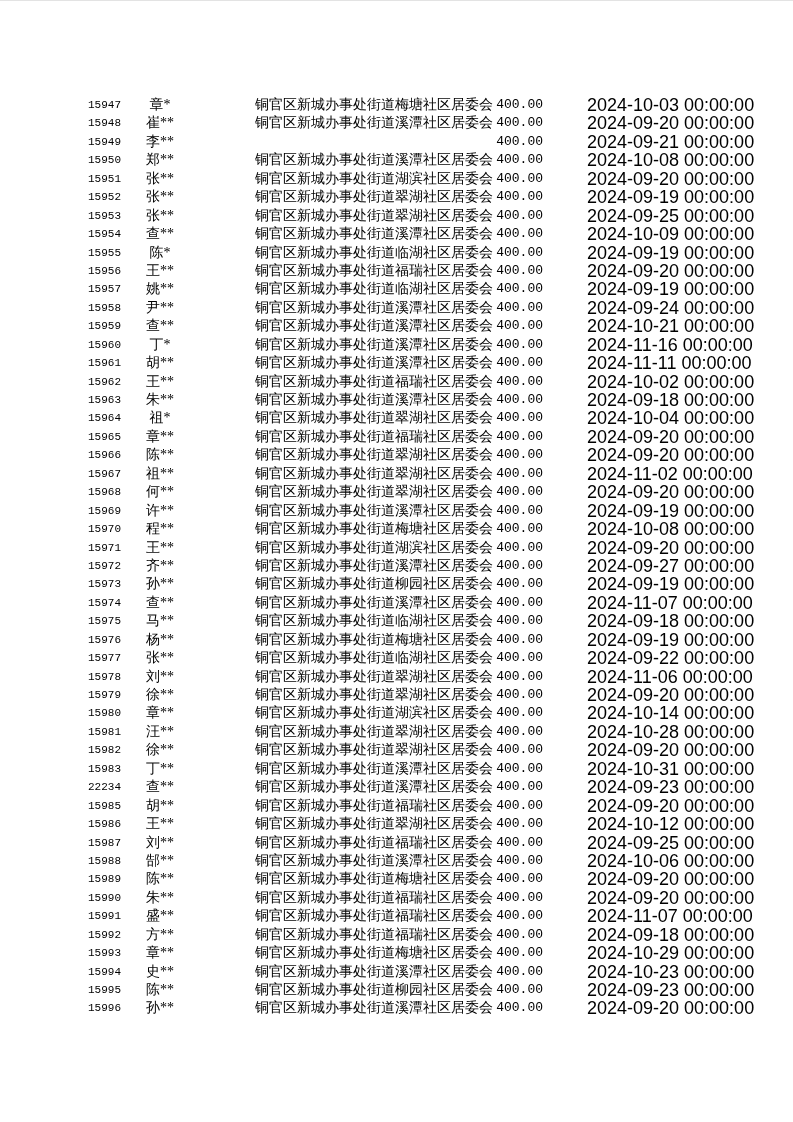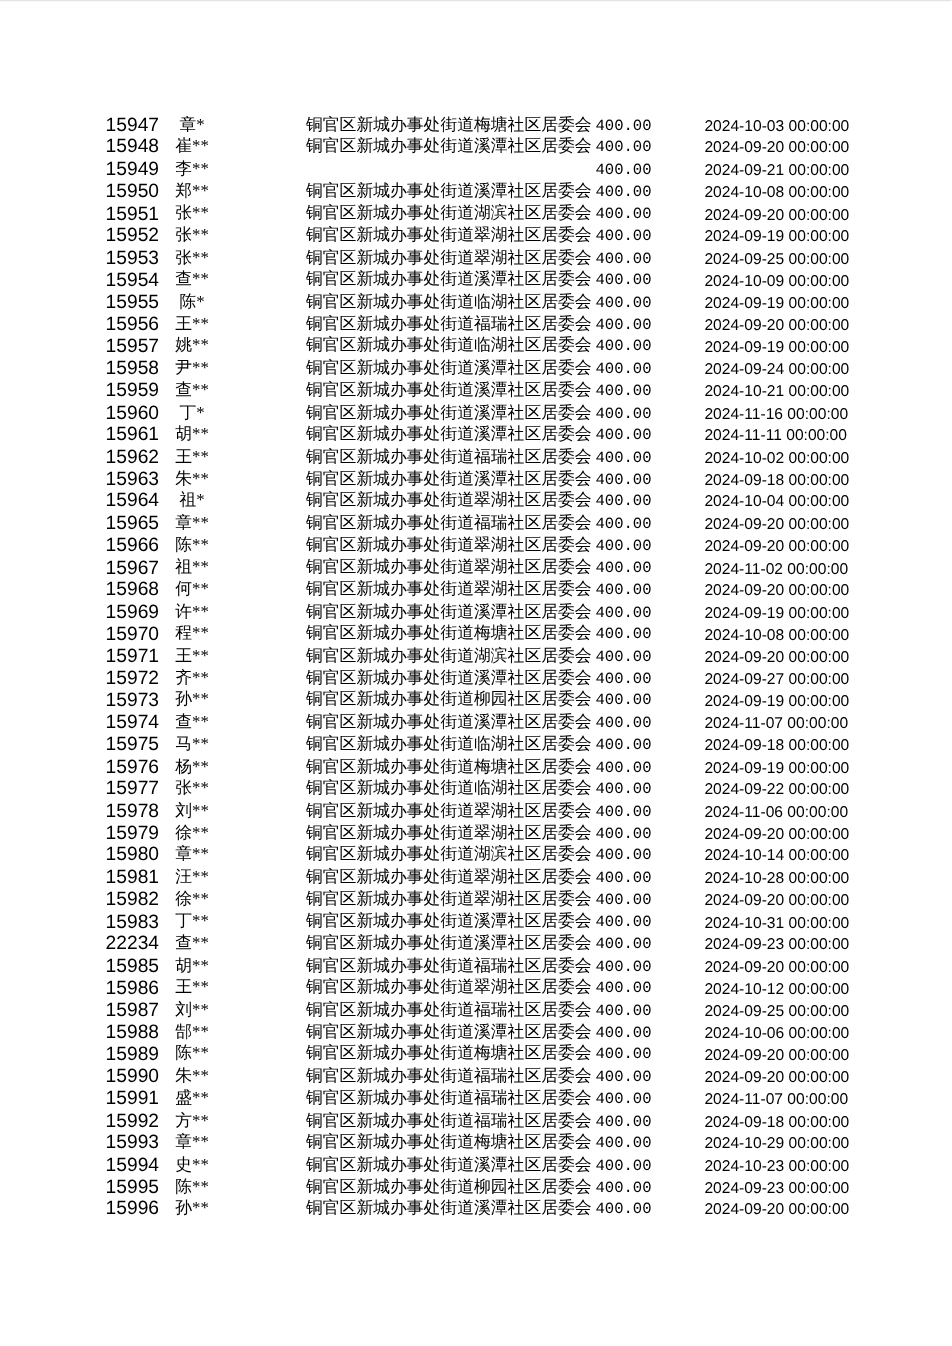--- a/index.html
+++ b/index.html
@@ -30,22 +30,22 @@
     top: 0;
     height: 18.45px;
     line-height: 18.45px;
     white-space: nowrap;
     color: #000000;
   }
   .c-id {
     left: 0;
     width: 45px;
     text-align: left;
-    font-family: Liberation Sans, sans-serif;
-    font-size: 16px;
+    font-family: Liberation Mono, monospace;
+    font-size: 11px;
   }
   .c-name {
     left: 47px;
     width: 50px;
     text-align: center;
     font-family: "Liberation Serif", "DejaVu Serif", serif;
     font-size: 14px;
   }
   .c-org {
     left: 119px;
@@ -60,21 +60,21 @@
     width: 66px;
     text-align: right;
     font-family: Liberation Mono, monospace;
     font-size: 13px;
   }
   .c-date {
     left: 499px;
     width: 130px;
     text-align: left;
     font-family: "Liberation Sans", "DejaVu Sans", sans-serif;
-    font-size: 13px;
+    font-size: 18px;
   }
 </style>
 </head>
 <body>
 
 <div class="page">
   <div class="table" id="rows-container">
   <div class="row">
     <span class="cell c-id">15947</span>
     <span class="cell c-name">章*</span>

